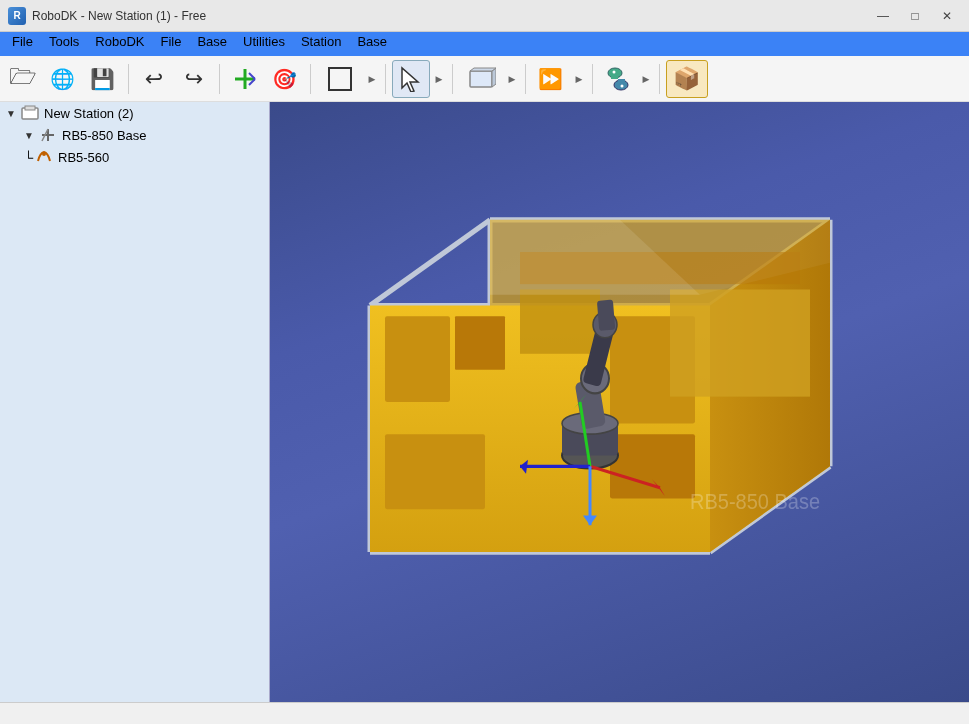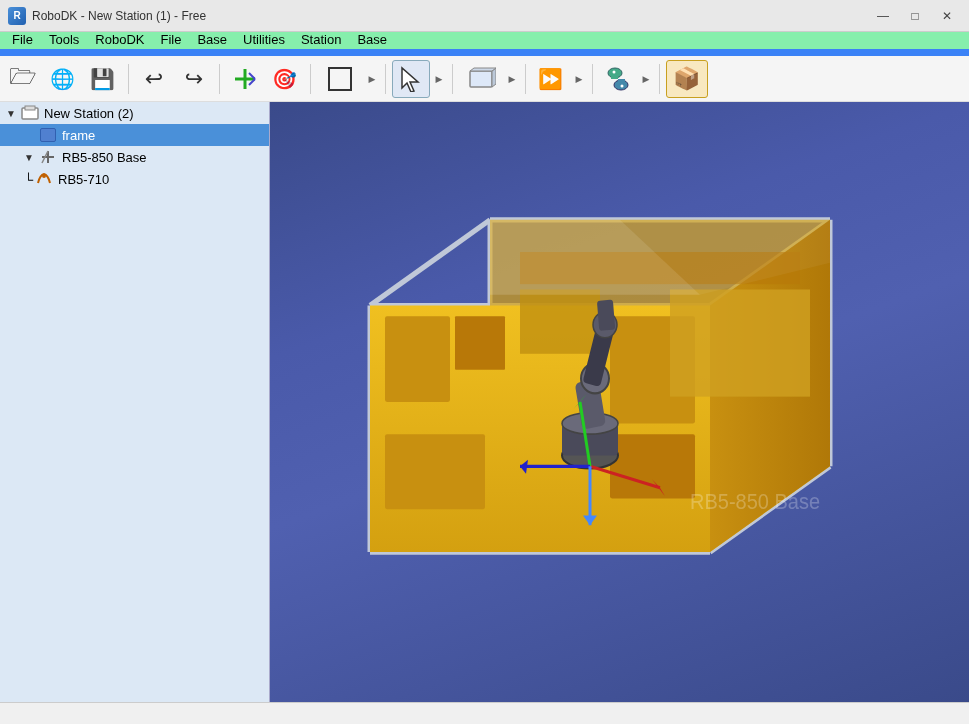--- a/index.html
+++ b/index.html
@@ -39,25 +39,25 @@
       background: transparent;
       border: none;
       cursor: pointer;
       display: flex; align-items: center; justify-content: center;
       font-size: 12px; color: #444;
     }
 
     
     .menu-bar {
       height: 24px;
-      background: #86efac;
-      display: flex;
-      align-items: flex-end;
+      background: #3b82f6;
+      display: flex;
+      align-items: flex-start;
       padding: 0 4px;
-      border-bottom: 7px solid #3b82f6;
+      border-bottom: 4px solid #3b82f6;
     }
     .menu-item {
       padding: 2px 8px;
       cursor: pointer;
       font-size: 13px;
       color: #000;
       border-radius: 2px;
     }
 
     
@@ -276,31 +276,20 @@
       <span class="expand-arrow">▼</span>
       <div class="tree-icon">
         <svg width="18" height="16" viewBox="0 0 18 16">
           <rect x="1" y="3" width="16" height="11" fill="white" stroke="#888" stroke-width="1.5" rx="1"></rect>
           <rect x="4" y="1" width="10" height="4" fill="#ddd" stroke="#888" stroke-width="1"></rect>
         </svg>
       </div>
       <span>New Station (2)</span>
     </div>
 
-    <div class="tree-item selected">
-      <div class="tree-indent">
-        
-        <span style="display:inline-block; width:4px; height:100%; border-left: 1px solid #aac; margin-left:8px;"></span>
-      </div>
-      <span class="expand-arrow" style="color:white;"> </span>
-      <div class="tree-icon">
-        <div class="icon-frame"></div>
-      </div>
-      <span>frame</span>
-    </div>
 
     <div class="tree-item">
       <div class="tree-indent"></div>
       <span class="expand-arrow">▼</span>
       <div class="tree-icon">
         <svg width="16" height="16" viewBox="0 0 16 16">
           <line x1="8" y1="2" x2="8" y2="14" stroke="#666" stroke-width="2"></line>
           <line x1="2" y1="8" x2="14" y2="8" stroke="#666" stroke-width="2"></line>
           <line x1="2" y1="14" x2="8" y2="2" stroke="#888" stroke-width="1.5"></line>
         </svg>
@@ -310,21 +299,21 @@
 
     <div class="tree-item">
       <div class="tree-indent"></div>
       <div class="tree-indent" style="width:10px; display:inline-block;">└</div>
       <div class="tree-icon">
         <svg width="16" height="16" viewBox="0 0 16 16">
           <path d="M2,12 Q4,4 8,3 Q12,4 14,12" fill="none" stroke="#c06000" stroke-width="2"></path>
           <circle cx="8" cy="5" r="2" fill="#c06000"></circle>
         </svg>
       </div>
-      <span>RB5-710</span>
+      <span>RB5-560</span>
     </div>
   </div>
 
   <div class="viewport">
     <svg class="scene-svg" viewBox="0 0 699 560" preserveAspectRatio="none">
       <defs>
         <linearGradient id="bgGrad" x1="0" y1="0" x2="1" y2="1">
           <stop offset="0%" stop-color="#3a4a8a"></stop>
           <stop offset="50%" stop-color="#5060b8"></stop>
           <stop offset="100%" stop-color="#3a4090"></stop>

